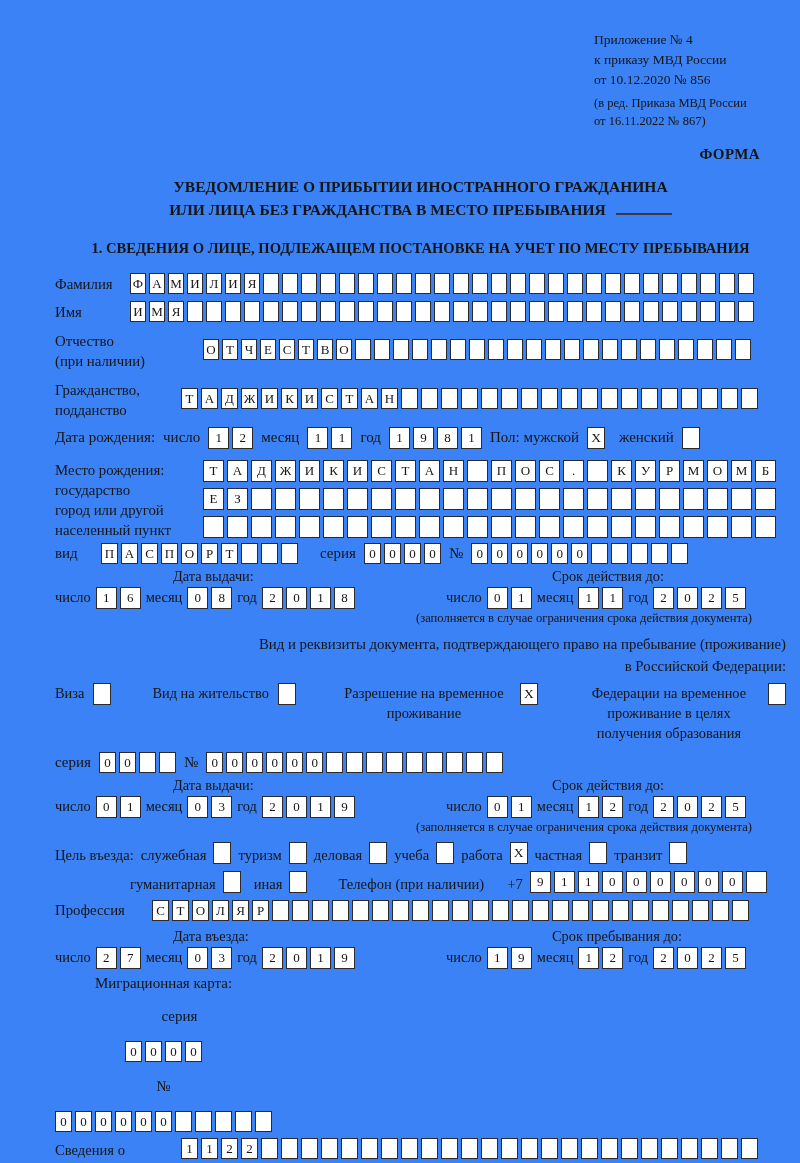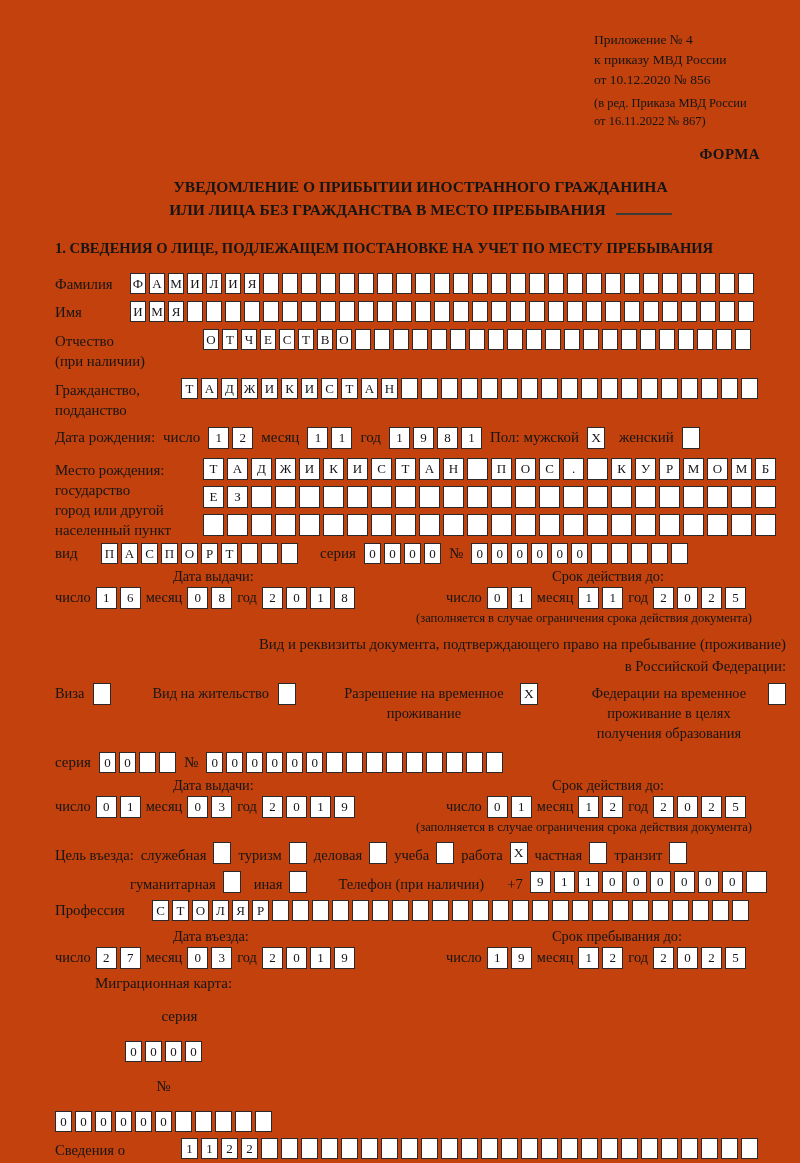--- a/index.html
+++ b/index.html
@@ -1,39 +1,39 @@
 <!DOCTYPE html>
 <html><head>
 <meta charset="utf-8">
 <style>
   html,body{margin:0;padding:0;background:#f0f0f0;}
   .page{
-    width:800px;height:1163px;margin:0 auto;background:#c2410c;color:#151515;
+    width:800px;height:1163px;margin:0 auto;background:#3b82f6;color:#151515;
     font-family:"Liberation Serif","DejaVu Serif",serif;font-size:15px;
     padding:30px 14px 0 55px;box-sizing:border-box;overflow:hidden;position:relative;
   }
   
   .boxes{display:inline-flex;gap:3px;vertical-align:middle;flex:none;}
   .boxes .cell{
     width:14px;height:19px;border:1.6px solid #2a2a2a;flex:none;background:#fff;
     display:inline-flex;align-items:center;justify-content:center;
     font-size:13px;line-height:1;
   }
   .boxes.md .cell{width:15px;}
   .boxes.lg .cell{width:19px;height:20px;}
   .boxes.cb .cell{width:16px;height:20px;font-size:13.5px;}
   
   .appendix{margin-left:auto;width:192px;font-size:13.5px;line-height:20px;}
   .appendix .rev{font-size:12.5px;line-height:18px;margin-top:4px;}
   .forma{text-align:right;font-weight:bold;font-size:15px;margin:16px 26px 0 0;letter-spacing:.4px;}
   .title{text-align:center;font-weight:bold;font-size:15.5px;line-height:22px;margin-top:13px;}
   .blank{display:inline-block;width:56px;border-bottom:2.2px solid #3a3a3a;height:.95em;margin-left:10px;}
-  .sec-h{font-weight:bold;font-size:14.6px;margin:19px 0 16px;}
+  .sec-h{text-align:center;font-weight:bold;font-size:14.6px;margin:19px 0 16px;}
   
-  .frow{display:flex;align-items:flex-start;margin-bottom:7px;}
+  .frow{display:flex;align-items:center;margin-bottom:7px;}
   .flabel{flex:none;line-height:19px;padding-top:2px;font-size:14.8px;}
   .w75{width:75px;}.w126{width:126px;}.w148{width:148px;}.w97{width:97px;}
   .inline{display:inline-flex;align-items:center;gap:6px;flex-wrap:nowrap;}
   .lblline{line-height:20px;}
   
   .dtitles{display:flex;font-size:14.4px;margin:1px 0 2px;}
   .dtitles .t1{margin-left:118px;}
   .dtitles .t2{margin-left:auto;margin-right:122px;}
   .daterow{display:flex;justify-content:space-between;padding-right:40px;margin-bottom:1px;}
   .dgroup{display:inline-flex;align-items:center;gap:5px;font-size:14.4px;}

